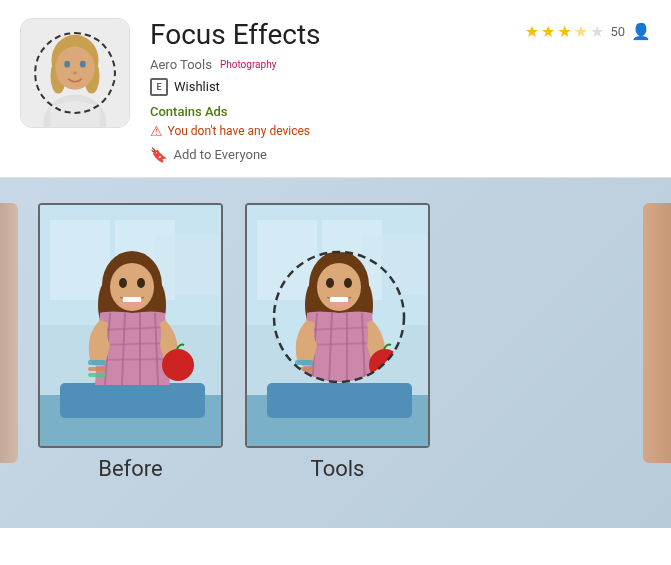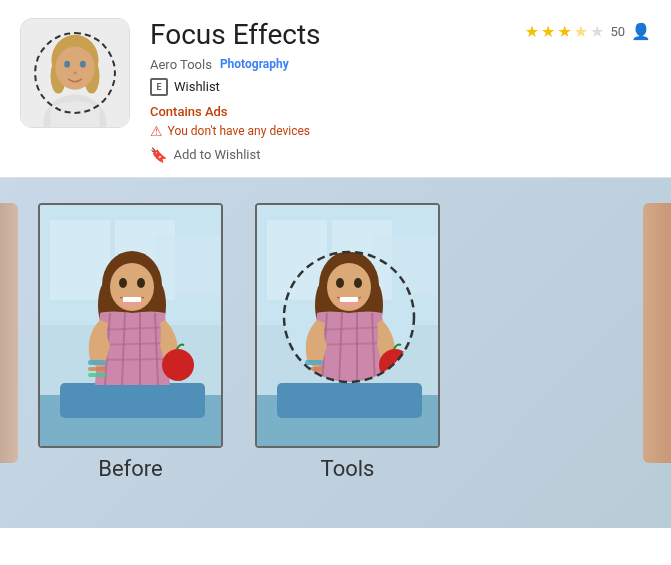--- a/index.html
+++ b/index.html
@@ -76,23 +76,23 @@
       margin-bottom: 6px;
     }
 
     .app-developer {
       font-size: 13px;
       color: #5f6368;
       text-align: center;
     }
 
     .app-category {
-      font-size: 12px;
-      color: #3b82f6;
-      font-weight: 700;
+      font-size: 10px;
+      color: #be185d;
+      font-weight: 400;
     }
 
     .app-rating-row {
       display: flex;
       align-items: center;
       gap: 6px;
       position: absolute;
       right: 20px;
       top: 22px;
     }
@@ -147,21 +147,21 @@
       color: #5f6368;
     }
 
     .age-text {
       font-size: 13px;
       color: #202124;
     }
 
     .contains-ads {
       font-size: 13px;
-      color: #c2410c;
+      color: #4d7c0f;
       font-weight: 500;
       margin-bottom: 4px;
     }
 
     .warning-row {
       display: flex;
       align-items: center;
       gap: 5px;
       margin-bottom: 8px;
     }
@@ -226,21 +226,21 @@
       width: 18px;
       height: 260px;
       background: linear-gradient(90deg, #c4a898 0%, #d4b8a8 100%);
       border-radius: 0 6px 6px 0;
       margin-top: 15px;
       flex-shrink: 0;
     }
 
     .screenshots-main {
       display: flex;
-      gap: 32px;
+      gap: 22px;
       padding: 15px 15px 0 20px;
       flex: 1;
     }
 
     .screenshot-item {
       display: flex;
       flex-direction: column;
       align-items: center;
       gap: 8px;
     }
@@ -332,21 +332,21 @@
         <span class="rating-badge">E</span>
         <span class="age-text">Wishlist</span>
       </div>
       <div class="contains-ads">Contains Ads</div>
       <div class="warning-row">
         <span class="warning-icon">⚠</span>
         <span class="warning-text">You don't have any devices</span>
       </div>
       <div class="wishlist-row">
         <span class="bookmark-icon">🔖</span>
-        <span class="wishlist-text">Add to Wishlist</span>
+        <span class="wishlist-text">Add to Everyone</span>
       </div>
     </div>
 
     <div class="app-rating-row">
       <div class="stars">
         <span class="star">★</span>
         <span class="star">★</span>
         <span class="star">★</span>
         <span class="star half">★</span>
         <span class="star empty">★</span>

